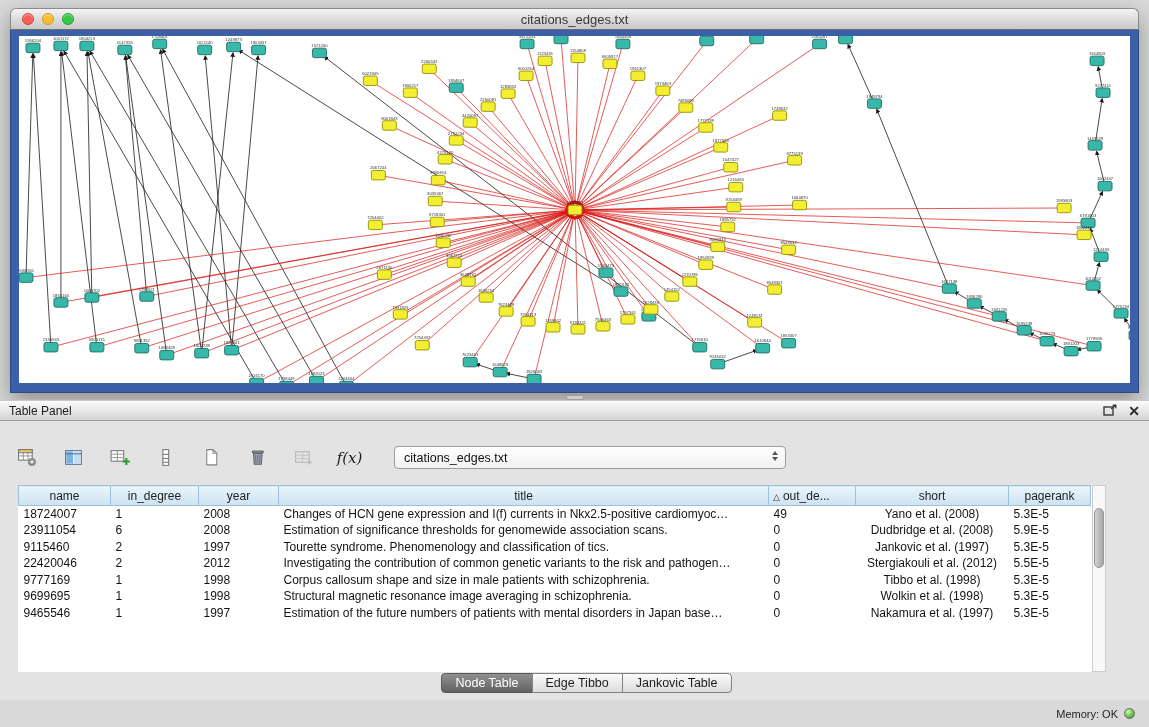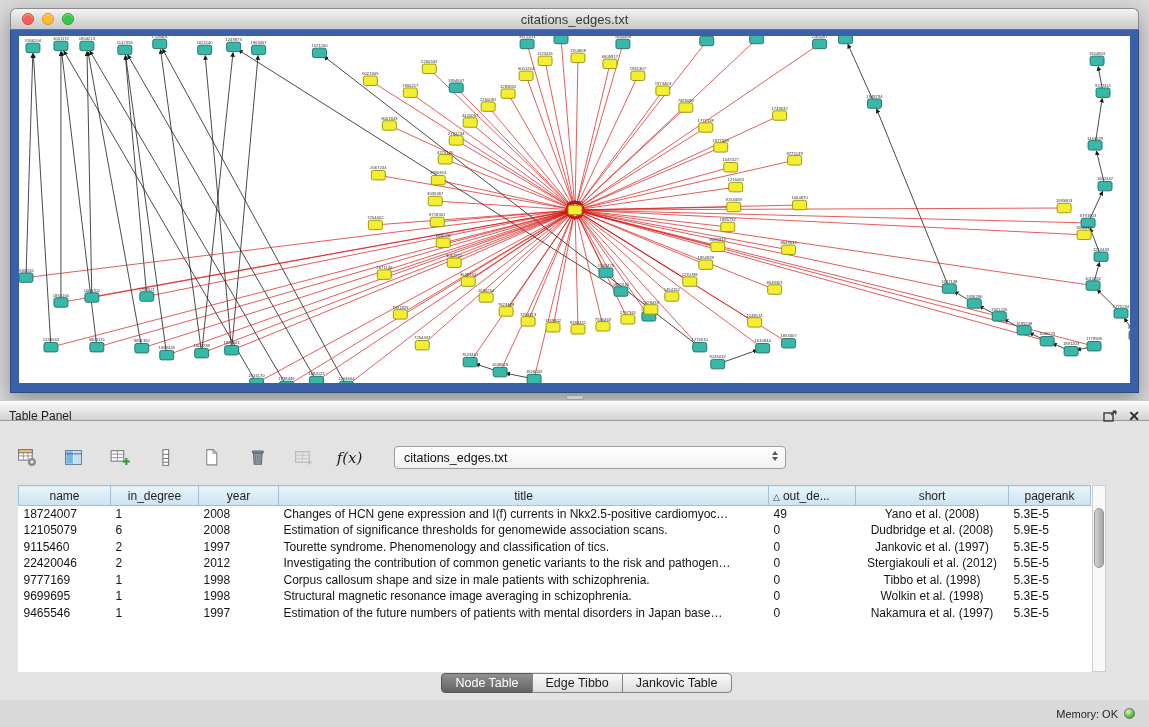--- a/index.html
+++ b/index.html
@@ -19,21 +19,21 @@
   .tl.grn { background:#35c748; border-color:#27a036; }
   .gbody { position:absolute; left:0; right:0; top:22px; bottom:0; background:#3c60a8;
            border:1px solid #2d4a82; border-top:none; padding:6px 8px 9px 8px; }
   #graph-svg { width:100%; height:100%; display:block; background:#ffffff; }
 
   
   .tpanel { position:absolute; left:0; top:400px; width:1149px; height:300px; background:#e3e3e3; }
   .grip { position:absolute; top:-5px; left:50%; margin-left:-9px; width:18px; height:5px; background:#cscsc;
           background:#cccccc; border:1px solid #9d9d9d; border-radius:2px; }
   .phead { height:21px; background:linear-gradient(#fcfcfc,#d3d3d3); border-top:1px solid #c8c8c8;
-           border-bottom:1px solid #9b9b9b; display:flex; align-items:flex-start; padding:8px 9px; font-size:12px; color:#1d1d1d; }
+           border-bottom:1px solid #9b9b9b; display:flex; align-items:center; padding:8px 9px; font-size:12px; color:#1d1d1d; }
   .picons { margin-left:auto; display:flex; align-items:center; gap:11px; }
   .pclose { font-size:14px; font-weight:bold; color:#2b2b2b; line-height:1; cursor:default; }
 
   .toolbar { position:absolute; left:14px; top:44px; display:flex; align-items:center; gap:19px; }
   .tool { width:27px; height:27px; display:flex; align-items:center; justify-content:center; }
   .fx { font-family:"DejaVu Serif", serif; font-style:italic; font-size:15px; color:#1c1c1c; }
   .netselect { margin-left:12px; width:392px; height:23px; background:linear-gradient(#ffffff,#f1f1f1);
            border:1px solid #9d9d9d; border-radius:4px; display:flex; align-items:center; padding:0 9px;
            font-size:12.5px; color:#101010; position:relative; }
   .stepper { position:absolute; right:7px; top:4px; display:flex; flex-direction:column; gap:2px; }
@@ -546,21 +546,21 @@
             <tr>
               <td class="">18724007</td>
               <td class="">1</td>
               <td class="">2008</td>
               <td class="">Changes of HCN gene expression and I(f) currents in Nkx2.5-positive cardiomyoc…</td>
               <td class="">49</td>
               <td class="c">Yano et al. (2008)</td>
               <td class="">5.3E-5</td>
             </tr>
             <tr>
-              <td class="">12105079</td>
+              <td class="">23911054</td>
               <td class="">6</td>
               <td class="">2008</td>
               <td class="">Estimation of significance thresholds for genomewide association scans.</td>
               <td class="">0</td>
               <td class="c">Dudbridge et al. (2008)</td>
               <td class="">5.9E-5</td>
             </tr>
             <tr>
               <td class="">9115460</td>
               <td class="">2</td>

